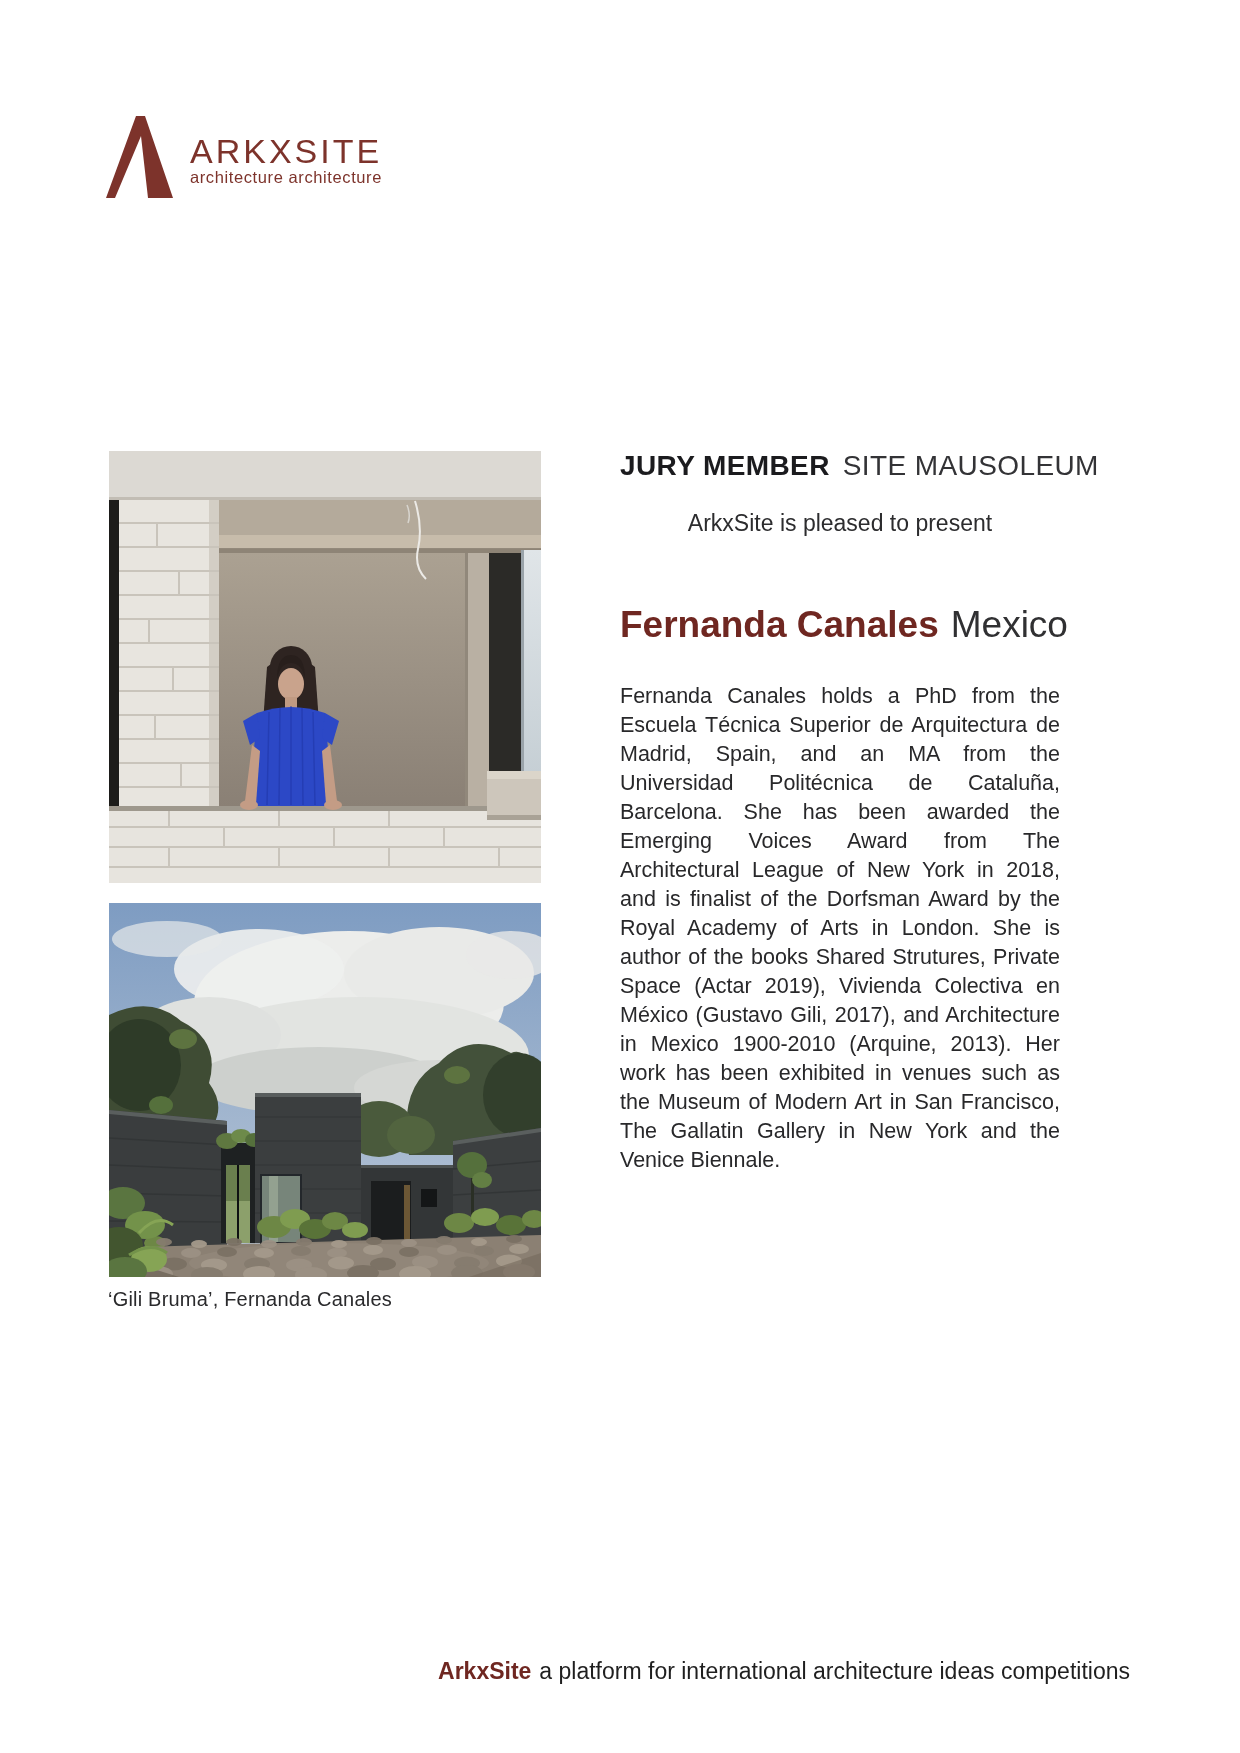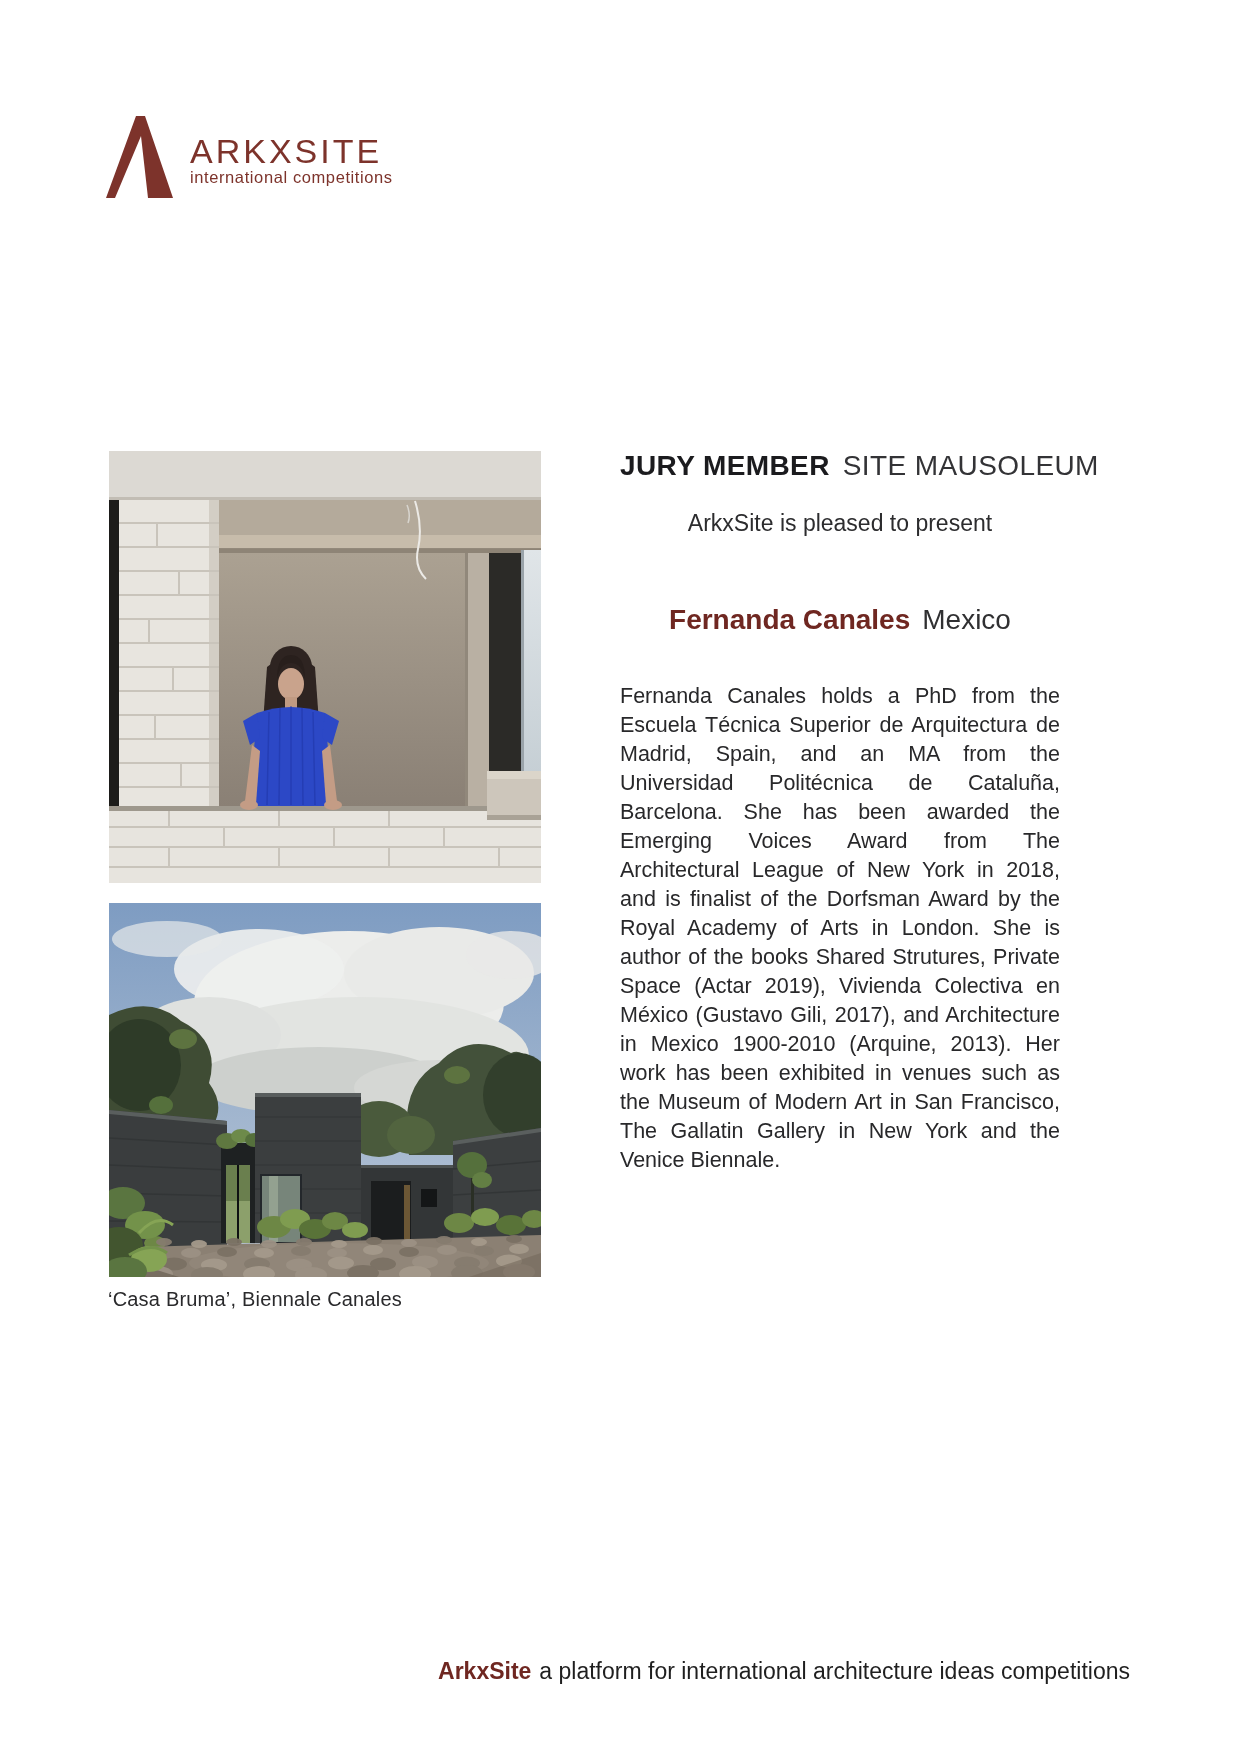--- a/index.html
+++ b/index.html
@@ -24,21 +24,21 @@
   .photo.project{left:109px;top:863px;width:432px;height:374px;}
   .caption{
     position:absolute;left:108px;top:1248px;font-size:20px;color:#2a2a2c;letter-spacing:0.2px;
   }
   
   .col{position:absolute;left:620px;width:440px;}
   .heading{top:410px;text-align:center;font-size:28px;letter-spacing:0.4px;white-space:nowrap;}
   .heading .jury{font-weight:700;color:#1b1b1e;}
   .heading .site{font-weight:400;color:#333336;margin-left:13px;}
   .intro{top:470px;text-align:center;font-size:23px;color:#2c2c2e;}
-  .nameline{top:564px;text-align:center;font-size:28px;white-space:nowrap;}
+  .nameline{top:564px;text-align:center;font-size:37px;white-space:nowrap;}
   .nameline .jname{font-weight:700;color:#6f2721;}
   .nameline .jcountry{font-weight:400;color:#303032;margin-left:12px;}
   .bio{
     top:642px;font-size:21.5px;line-height:29px;color:#28282a;
     text-align:justify;text-justify:inter-word;
   }
   
   .footer{
     position:absolute;right:110px;top:1618px;font-size:23px;white-space:nowrap;
   }
@@ -49,21 +49,21 @@
 <body>
 
 <div class="page">
 
   <div class="logo">
     <svg class="logo-mark" viewBox="0 0 76 84" xmlns="http://www.w3.org/2000/svg">
       <path d="M36,2 L45,2 L73,84 L48,84 L41,22 L15,84 L6,84 Z" fill="#7d332b"></path>
     </svg>
     <div class="logo-text">
       <div class="logo-name">ARKXSITE</div>
-      <div class="logo-tag">international competitions</div>
+      <div class="logo-tag">architecture architecture</div>
     </div>
   </div>
 
   <svg class="photo portrait" viewBox="0 0 432 432" xmlns="http://www.w3.org/2000/svg" preserveAspectRatio="none">
     <defs>
       <linearGradient id="pWall" x1="0" y1="0" x2="0" y2="1">
         <stop offset="0" stop-color="#aba192"></stop>
           <stop offset="1" stop-color="#8a8075"></stop>
       </linearGradient>
       <linearGradient id="pDoor" x1="0" y1="0" x2="0" y2="1">
@@ -306,21 +306,21 @@
       <ellipse cx="14" cy="300" rx="22" ry="16" fill="#5a7540"></ellipse>
       <ellipse cx="36" cy="322" rx="20" ry="14" fill="#73924a"></ellipse>
       <ellipse cx="10" cy="342" rx="24" ry="18" fill="#42552f"></ellipse>
       <ellipse cx="40" cy="356" rx="18" ry="13" fill="#86a455"></ellipse>
       <ellipse cx="16" cy="368" rx="22" ry="14" fill="#5a7540"></ellipse>
       <path d="M30,330 q18,-20 34,-8" stroke="#86a455" stroke-width="3" fill="none"></path>
       <path d="M20,352 q22,-14 38,-2" stroke="#73924a" stroke-width="3" fill="none"></path>
     </g>
   </svg>
 
-  <div class="caption">‘Casa Bruma’,  Biennale Canales</div>
+  <div class="caption">‘Gili Bruma’,  Fernanda Canales</div>
 
   <div class="col intro" style="top:470px;">ArkxSite is pleased to present</div>
 
   <div class="col heading" style="top:410px;">
     <span class="jury">JURY MEMBER</span><span class="site">SITE MAUSOLEUM</span>
   </div>
 
   <div class="col nameline" style="top:564px;">
     <span class="jname">Fernanda Canales</span><span class="jcountry">Mexico</span>
   </div>

